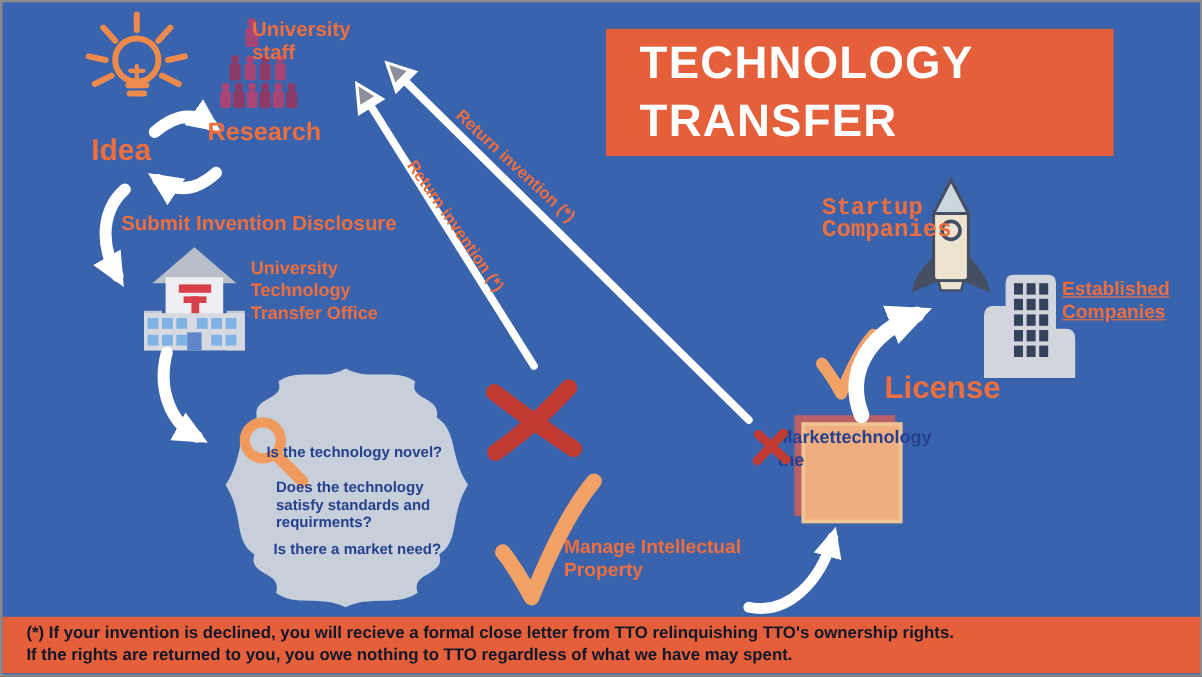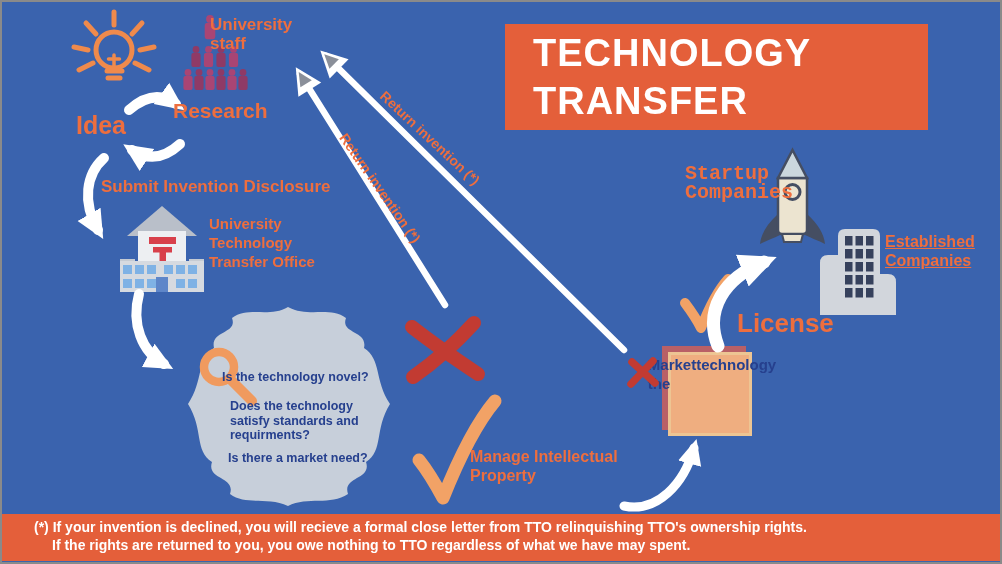--- a/index.html
+++ b/index.html
@@ -41,22 +41,22 @@
   #market-box{left:666px;top:350px;width:84px;height:84px;background:#EFAE80;
     border:3px solid #EDC593;box-sizing:border-box;
     display:flex;flex-direction:row;justify-content:center;padding-left:4px;}
   #market-box .mline{font-size:15px;line-height:19px;}
 
   #license-label{left:735px;top:306px;font-size:26px;}
   #startup-label{left:683px;top:162px;width:90px;font-size:20px;line-height:19px;font-family:Liberation Mono, monospace;}
   #established-label{left:883px;top:231px;font-size:16px;line-height:18.5px;text-decoration:underline;}
 
   #footer-bar{left:0px;top:512px;width:1002px;height:47px;background:#E45F3A;}
-  #footer-bar .fline{position:absolute;left:32px;color:#ffffff;font-weight:700;font-size:14px;white-space:nowrap;}
-  #footer-line1{top:5px;} #footer-line2{top:23px;margin-left:18px;}
+  #footer-bar .fline{position:absolute;left:20px;color:#0f172a;font-weight:700;font-size:14px;white-space:nowrap;}
+  #footer-line1{top:5px;} #footer-line2{top:23px;}
 
   .blk{display:block;}
   svg{position:absolute;left:0;top:0;}
 </style>
 </head>
 <body>
 
 <div id="stage">
 
   <div class="abs" id="market-box-shadow"></div>

